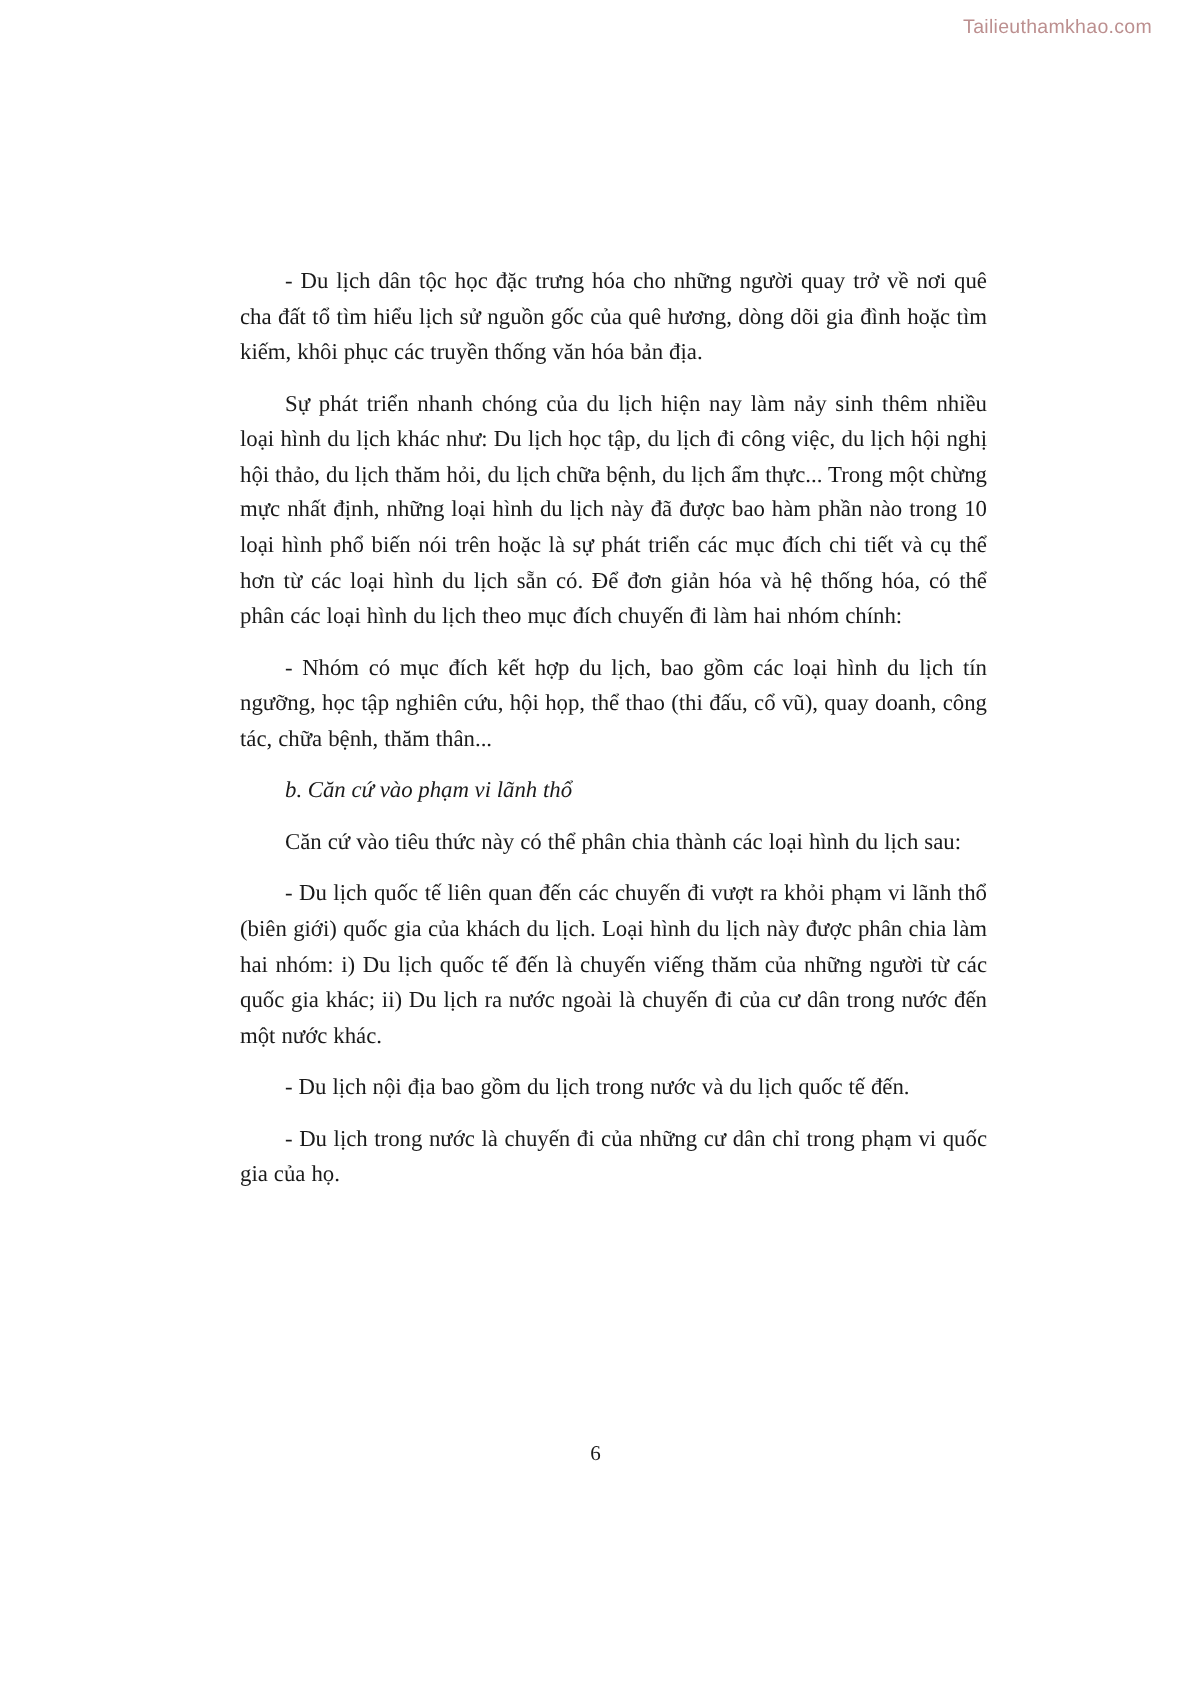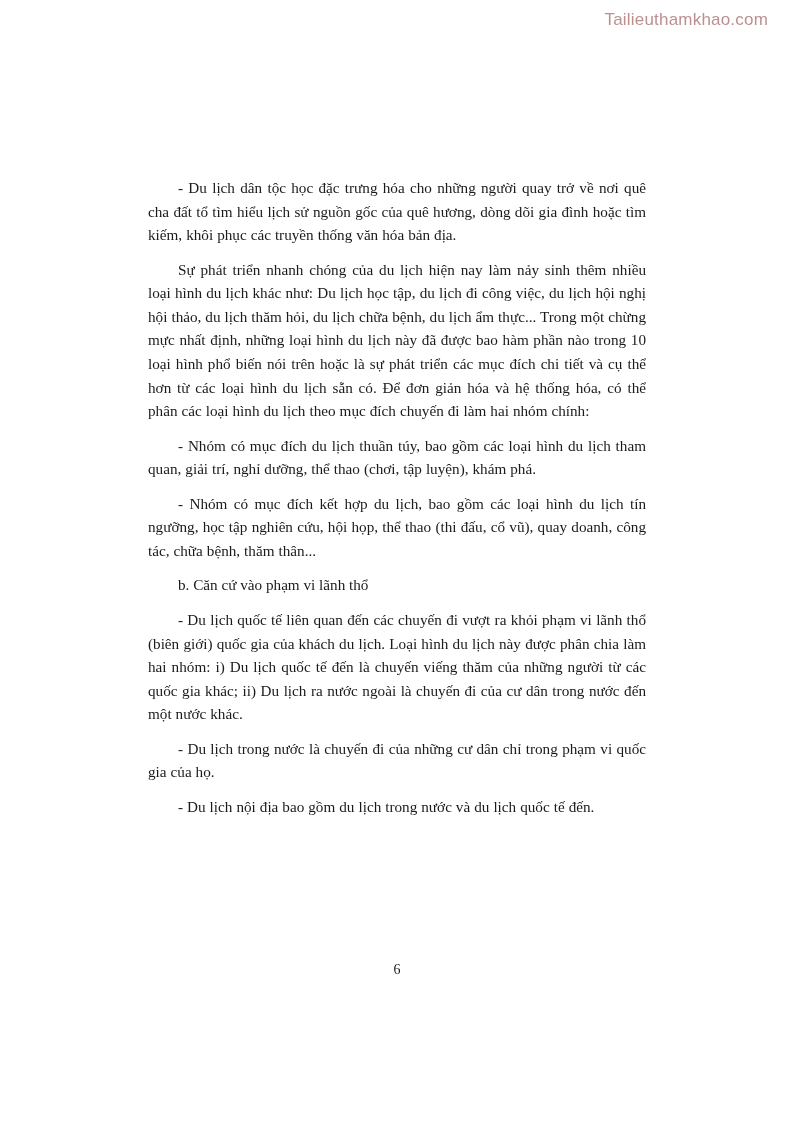--- a/index.html
+++ b/index.html
@@ -18,45 +18,46 @@
   .page {
     position: absolute;
     inset: 0;
     background: #ffffff;
   }
   .watermark {
     position: absolute;
     top: 10px;
     right: 26px;
     font-family: "Liberation Sans", sans-serif;
-    font-size: 17px;
+    font-size: 13px;
     color: #b98a8a;
     letter-spacing: 0.2px;
     opacity: 0.95;
   }
   .content {
     position: absolute;
-    left: 148px;
+    left: 160px;
     top: 176px;
     width: 498px;
   }
   p.para {
     margin: 0 0 11px 0;
     font-size: 15.2px;
     line-height: 1.55;
     text-align: justify;
     text-justify: inter-word;
     text-indent: 30px;
     word-spacing: 0.2px;
   }
   p.heading {
     margin: 0 0 11px 0;
     font-size: 15.2px;
     line-height: 1.55;
     text-indent: 30px;
+    font-style: italic;
     text-align: left;
   }
   .pagenum {
     position: absolute;
     left: 0;
     right: 0;
     top: 962px;
     text-align: center;
     font-size: 14px;
     color: #1a1a1a;
@@ -65,23 +66,23 @@
 </head>
 <body>
 
 <div class="page">
 
   <div class="watermark">Tailieuthamkhao.com</div>
 
   <div class="content">
     <p class="para">- Du lịch dân tộc học đặc trưng hóa cho những người quay trở về nơi quê cha đất tổ tìm hiểu lịch sử nguồn gốc của quê hương, dòng dõi gia đình hoặc tìm kiếm, khôi phục các truyền thống văn hóa bản địa.</p>
     <p class="para">Sự phát triển nhanh chóng của du lịch hiện nay làm nảy sinh thêm nhiều loại hình du lịch khác như: Du lịch học tập, du lịch đi công việc, du lịch hội nghị hội thảo, du lịch thăm hỏi, du lịch chữa bệnh, du lịch ẩm thực... Trong một chừng mực nhất định, những loại hình du lịch này đã được bao hàm phần nào trong 10 loại hình phổ biến nói trên hoặc là sự phát triển các mục đích chi tiết và cụ thể hơn từ các loại hình du lịch sẵn có. Để đơn giản hóa và hệ thống hóa, có thể phân các loại hình du lịch theo mục đích chuyến đi làm hai nhóm chính:</p>
-    <p class="para">- Nhóm có mục đích du lịch thuần túy, bao gồm các loại hình du lịch tham quan, giải trí, nghỉ dưỡng, thể thao (chơi, tập luyện), khám phá.</p>
     <p class="para">- Nhóm có mục đích kết hợp du lịch, bao gồm các loại hình du lịch tín ngưỡng, học tập nghiên cứu, hội họp, thể thao (thi đấu, cổ vũ), quay doanh, công tác, chữa bệnh, thăm thân...</p>
     <p class="heading">b. Căn cứ vào phạm vi lãnh thổ</p>
+    <p class="para">Căn cứ vào tiêu thức này có thể phân chia thành các loại hình du lịch sau:</p>
     <p class="para">- Du lịch quốc tế liên quan đến các chuyến đi vượt ra khỏi phạm vi lãnh thổ (biên giới) quốc gia của khách du lịch. Loại hình du lịch này được phân chia làm hai nhóm: i) Du lịch quốc tế đến là chuyến viếng thăm của những người từ các quốc gia khác; ii) Du lịch ra nước ngoài là chuyến đi của cư dân trong nước đến một nước khác.</p>
+    <p class="para">- Du lịch nội địa bao gồm du lịch trong nước và du lịch quốc tế đến.</p>
     <p class="para">- Du lịch trong nước là chuyến đi của những cư dân chỉ trong phạm vi quốc gia của họ.</p>
-    <p class="para">- Du lịch nội địa bao gồm du lịch trong nước và du lịch quốc tế đến.</p>
   </div>
 
   <div class="pagenum">6</div>
 
 </div>
 
 </body></html>

